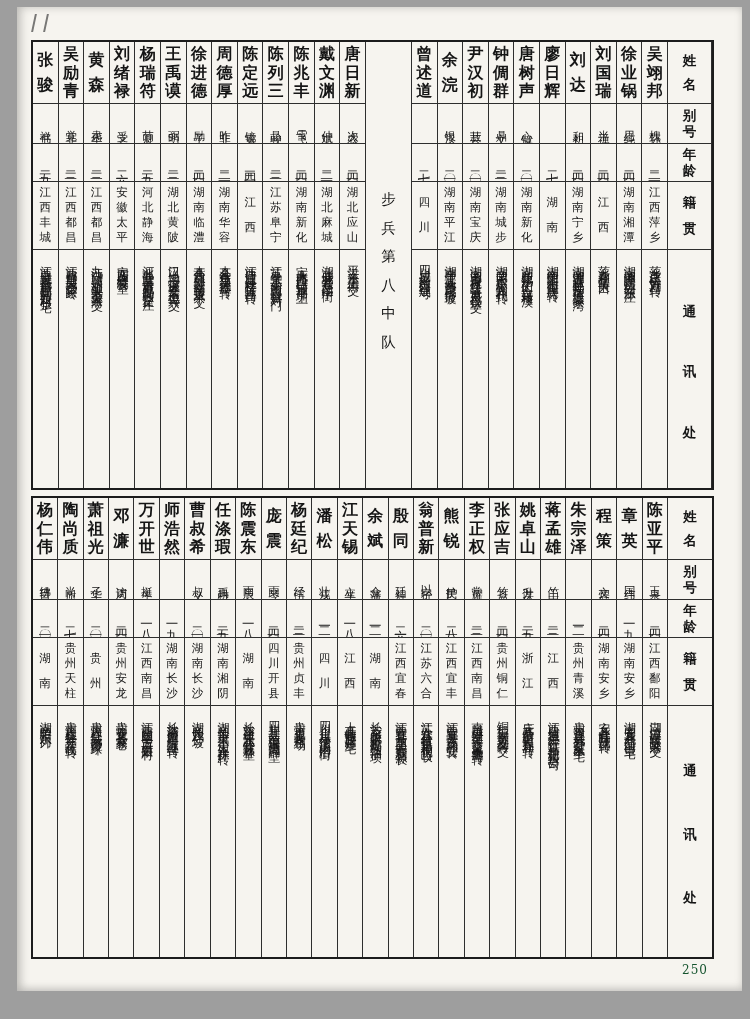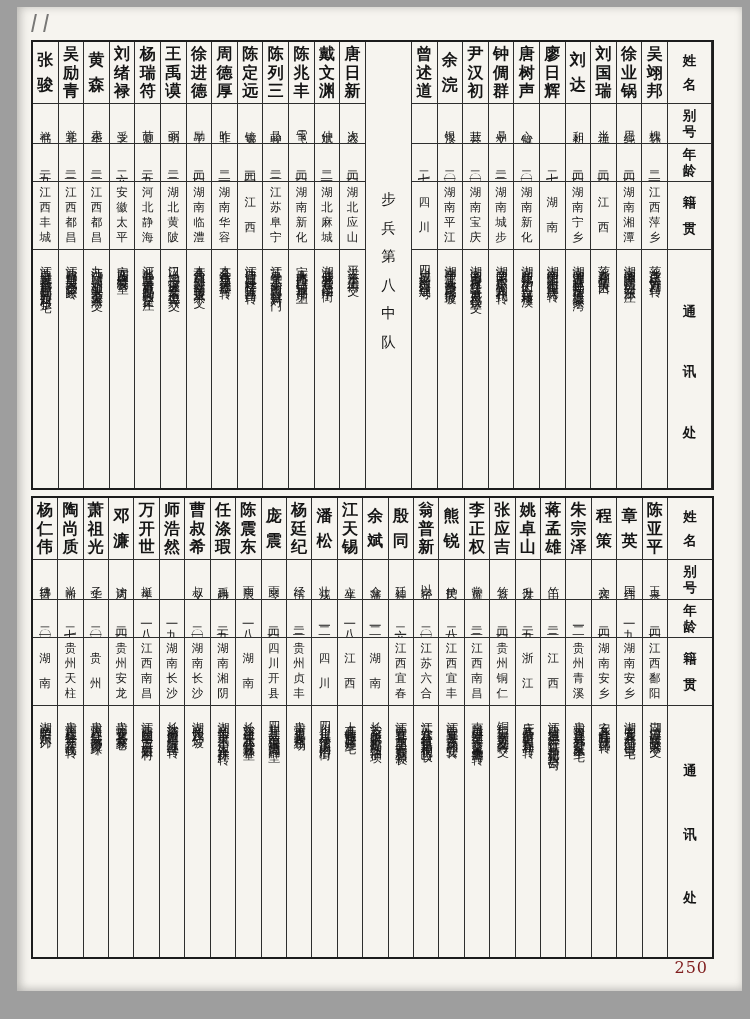--- a/index.html
+++ b/index.html
@@ -61,21 +61,21 @@
   .addr-txt{font-size:12px;letter-spacing:2.5px;max-height:100%;}
   .unit-cell{
     flex:1 1 auto;border-bottom:none;
     display:flex;flex-direction:column;align-items:center;
     justify-content:flex-start;padding-top:150px;gap:14px;
     box-sizing:border-box;
   }
   .unit-cell span{font-size:14.5px;line-height:1;}
   .pageno{
     position:absolute;right:34px;bottom:14px;
-    font-size:16px;color:#7f1d1d;letter-spacing:1px;
+    font-size:12px;color:#14532d;letter-spacing:1px;
   }
   .corner-mark{
     position:absolute;top:-26px;left:2px;width:10px;height:18px;
     border-left:2px solid #444;border-right:2px solid #444;
     transform:skewX(-12deg);opacity:.7;
   }
 </style>
 </head>
 <body>
 

